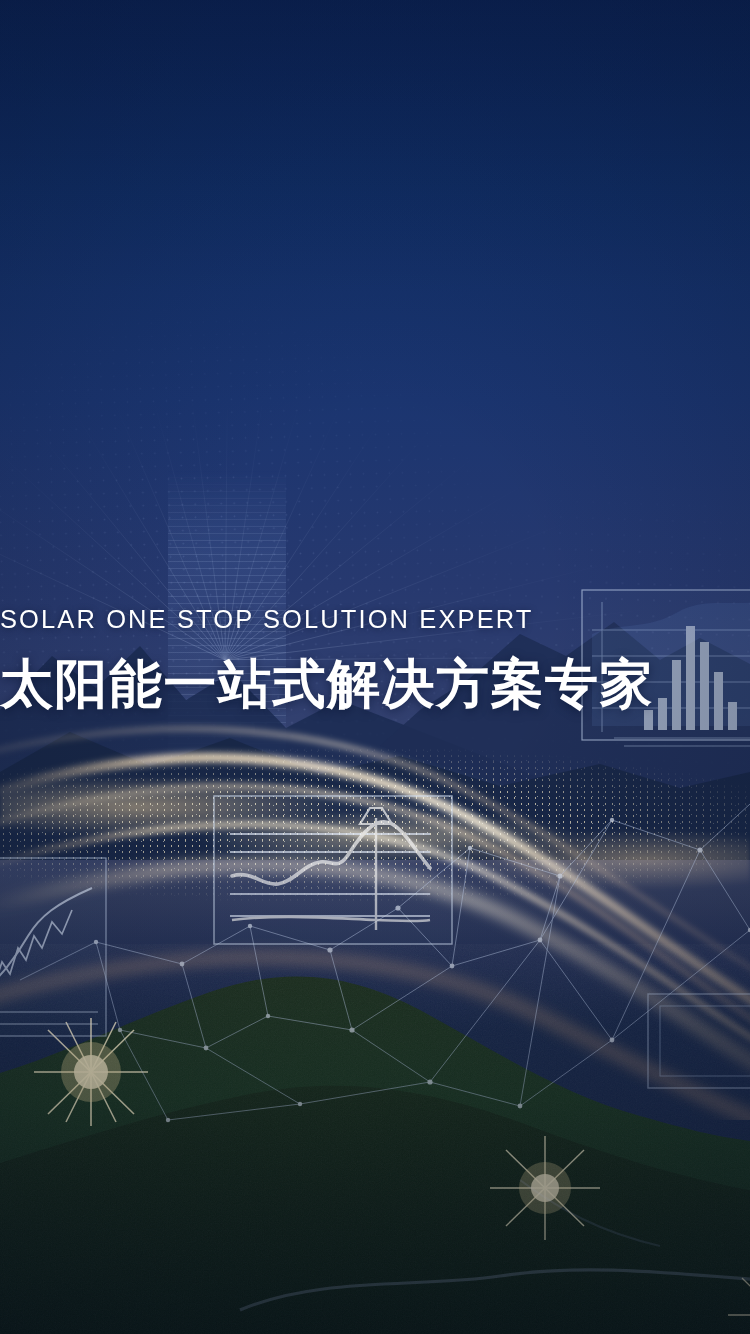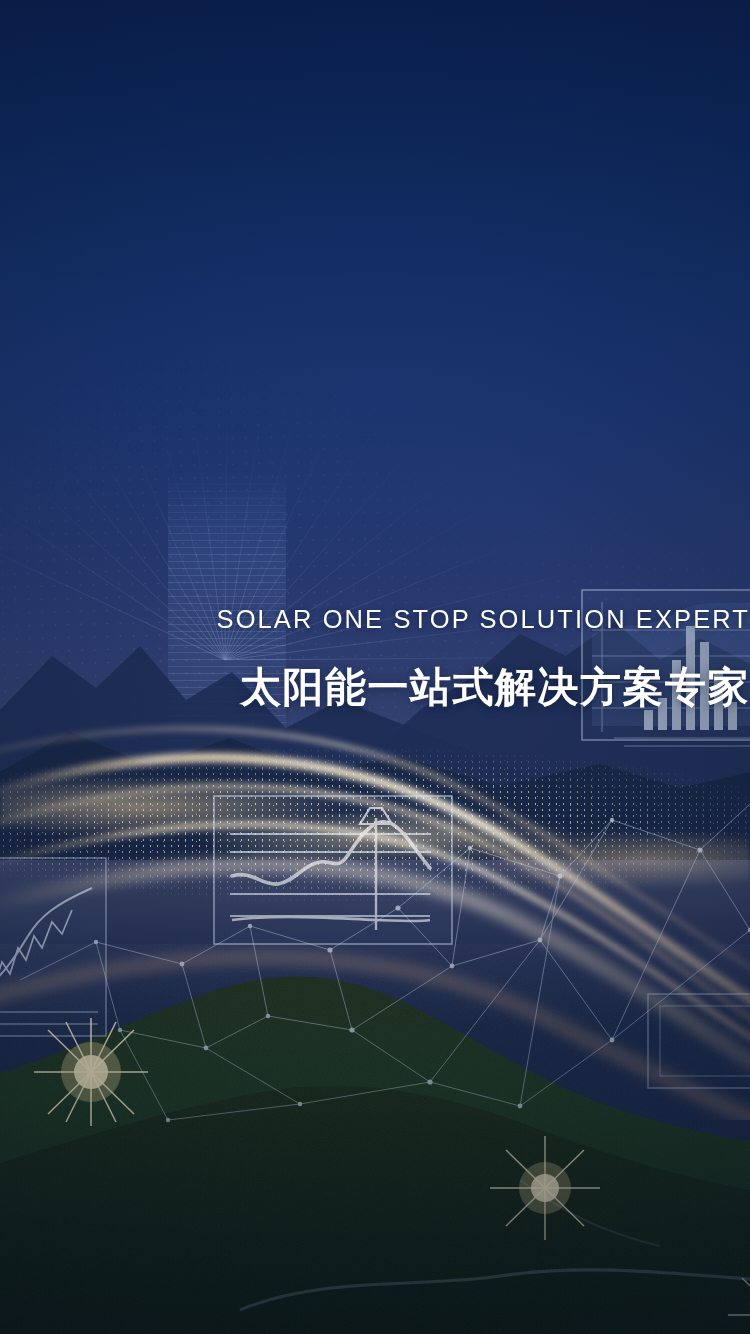--- a/index.html
+++ b/index.html
@@ -121,35 +121,35 @@
   .vignette {
     position:absolute; inset:0;
     background:
       radial-gradient(ellipse 96% 62% at 50% 46%, transparent 24%, rgba(6,14,34,.34) 100%),
       linear-gradient(180deg, rgba(4,12,32,.16) 0%, transparent 22%, transparent 62%, rgba(2,10,20,.30) 100%);
   }
 
   
   .copy {
     position:absolute; left:0; top:604px; width:750px;
-    text-align:right;
+    text-align:left;
     z-index:40;
   }
   .eyebrow {
     font-size:25.5px;
     font-weight:400;
     letter-spacing:2.1px;
     color:#ffffff;
     line-height:1.2;
     text-shadow:0 1px 6px rgba(4,14,40,.55);
     white-space:nowrap;
   }
   .headline {
-    margin-top:28px;
-    font-size:41px;
+    margin-top:18px;
+    font-size:53px;
     font-weight:700;
     letter-spacing:1.5px;
     color:#ffffff;
     line-height:1.18;
     text-shadow:0 2px 10px rgba(4,14,40,.52);
     white-space:nowrap;
   }
 </style>
 </head>
 <body>

